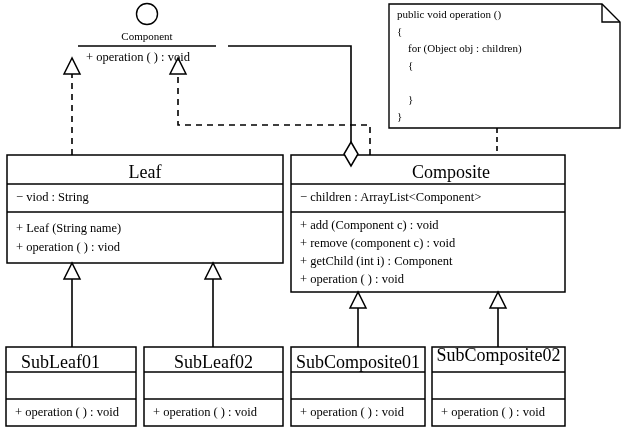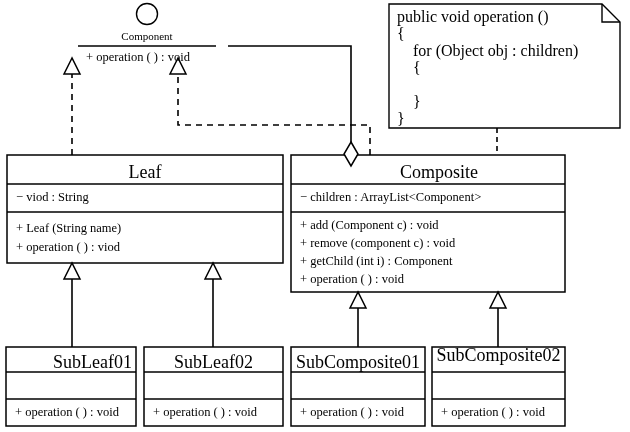--- a/index.html
+++ b/index.html
@@ -34,21 +34,21 @@
   }
   .cls-name {
     font-size: 18px;
     text-align: center;
   }
   .cls-member {
     font-size: 12.5px;
     text-align: left;
   }
   .note-line {
-    font-size: 16px;
+    font-size: 11px;
     text-align: left;
   }
   .iface-name {
     font-size: 11px;
     text-align: center;
   }
 </style>
 </head>
 <body>
 
@@ -119,28 +119,28 @@
   <div class="txt note-line" style="left:397px; top:43px;">    for (Object obj : children)</div>
   <div class="txt note-line" style="left:397px; top:60px;">    {</div>
   <div class="txt note-line" style="left:397px; top:94px;">    }</div>
   <div class="txt note-line" style="left:397px; top:111px;">}</div>
 
   <div class="txt cls-name" style="left:7px; top:163px; width:276px;">Leaf</div>
   <div class="txt cls-member" style="left:16px; top:191px;">− viod : String</div>
   <div class="txt cls-member" style="left:16px; top:241px;">+ operation ( ) : viod</div>
   <div class="txt cls-member" style="left:16px; top:222px;">+ Leaf (String name)</div>
 
-  <div class="txt cls-name" style="left:279px; top:163px; width:320px;">Composite</div>
+  <div class="txt cls-name" style="left:291px; top:163px; width:320px;">Composite</div>
   <div class="txt cls-member" style="left:300px; top:191px;">− children : ArrayList&lt;Component&gt;</div>
   <div class="txt cls-member" style="left:300px; top:219px;">+ add (Component c) : void</div>
   <div class="txt cls-member" style="left:300px; top:237px;">+ remove (component c) : void</div>
   <div class="txt cls-member" style="left:300px; top:255px;">+ getChild (int i) : Component</div>
   <div class="txt cls-member" style="left:300px; top:273px;">+ operation ( ) : void</div>
 
-  <div class="txt cls-name" style="left:6px; top:353px; width:109px;padding-left:32px;">SubLeaf01</div>
+  <div class="txt cls-name" style="left:6px; top:353px; width:109px;">SubLeaf01</div>
   <div class="txt cls-member" style="left:15px; top:406px;">+ operation ( ) : void</div>
 
   <div class="txt cls-name" style="left:144px; top:353px; width:139px;">SubLeaf02</div>
   <div class="txt cls-member" style="left:153px; top:406px;">+ operation ( ) : void</div>
 
   <div class="txt cls-name" style="left:291px; top:353px; width:134px;">SubComposite01</div>
   <div class="txt cls-member" style="left:300px; top:406px;">+ operation ( ) : void</div>
 
   <div class="txt cls-name" style="left:432px; top:346px; width:133px;">SubComposite02</div>
   <div class="txt cls-member" style="left:441px; top:406px;">+ operation ( ) : void</div>

